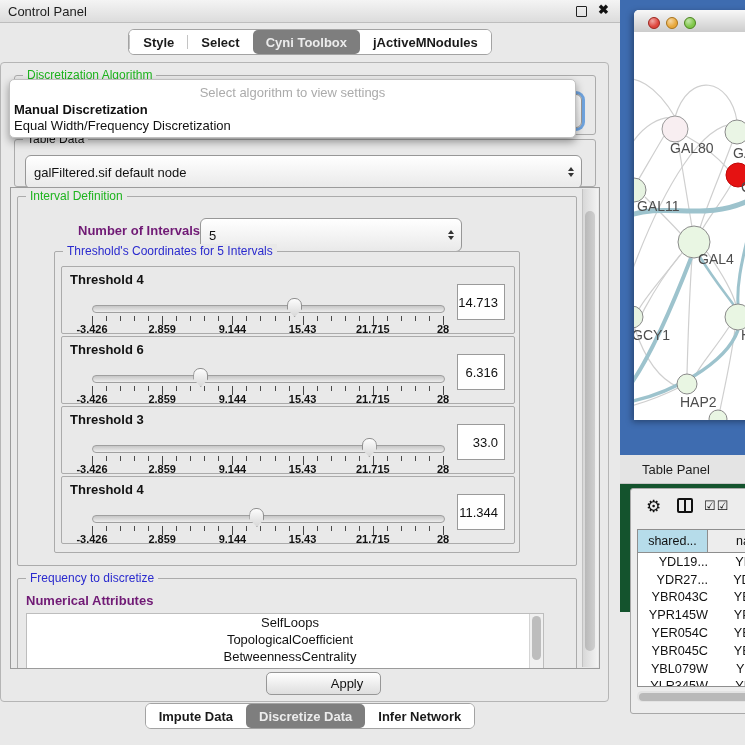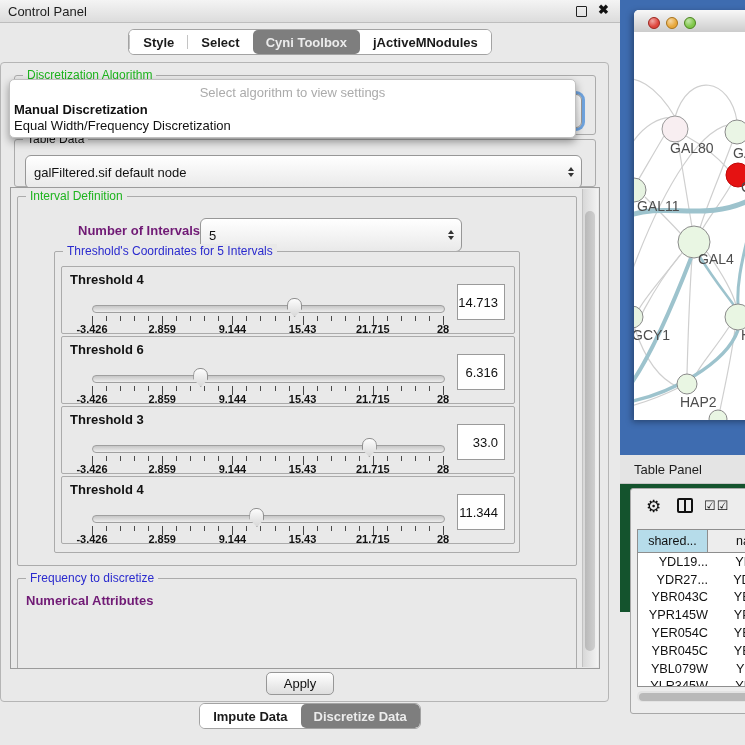--- a/index.html
+++ b/index.html
@@ -53,21 +53,21 @@
   .apply-btn{position:absolute;left:270px;top:671px;width:66px;height:21px;background:linear-gradient(#ffffff,#dedede);border:1px solid #979797;border-radius:5px;font-size:13px;color:#111;display:flex;align-items:center;justify-content:center;}
   .cp-bottom-tabs{position:absolute;left:0;top:703px;width:620px;height:26px;display:flex;justify-content:center;}
   
   .right-side{position:absolute;left:620px;top:0;width:125px;height:612px;background:#14532d;text-align:right;}
   .desktop{position:absolute;left:0;top:0;width:125px;height:455px;background:#3e6cb0;}
   .net-window{position:absolute;left:14px;top:10px;width:130px;height:410px;background:#fff;border-radius:5px 5px 0 0;box-shadow:-2px 2px 6px rgba(0,0,0,.35);overflow:hidden;}
   .net-titlebar{position:absolute;left:0;top:0;width:100%;height:22px;background:linear-gradient(#f8f8f8,#cccccc);border-bottom:1px solid #9a9a9a;}
   .light{position:absolute;top:7px;width:12px;height:12px;border-radius:50%;box-sizing:border-box;}
   .net-canvas{position:absolute;left:0;top:22px;width:111px;height:388px;background:#fff;}
   .tp-bar{position:absolute;left:0;top:455px;width:125px;height:28px;background:#e4e4e4;border-bottom:1px solid #c6c6c6;}
-  .tp-title{position:absolute;left:14px;top:7px;font-size:13px;color:#1d1d1d;}
+  .tp-title{position:absolute;left:22px;top:7px;font-size:13px;color:#1d1d1d;}
   .tp-window{position:absolute;left:10px;top:488px;width:135px;height:224px;background:#ededed;border:1px solid #a8a8a8;border-radius:3px;overflow:hidden;}
   .tp-toolbar-ico{position:absolute;font-size:17px;color:#111;}
   .split-ico{position:absolute;left:46px;top:9px;width:16px;height:15px;border:2px solid #111;border-radius:2px;box-sizing:border-box;}
   .split-ico::after{content:"";position:absolute;left:5px;top:0;width:2px;height:11px;background:#111;}
   .tp-grid{position:absolute;left:6px;top:40px;width:129px;height:158px;background:#fff;border:1px solid #8e8e8e;box-sizing:border-box;overflow:hidden;}
   .tp-hcell{position:absolute;top:0;height:23px;font-size:12.5px;color:#111;display:flex;align-items:center;box-sizing:border-box;border-bottom:1px solid #8e8e8e;}
   .tp-rows{position:absolute;left:0;top:23px;width:129px;height:135px;overflow:hidden;}
   .tp-row{height:17.8px;display:flex;font-size:12.7px;color:#111;align-items:center;}
   .tp-c1{width:70px;padding-left:6px;box-sizing:border-box;white-space:nowrap;overflow:hidden;}
   .tp-c2{width:59px;padding-left:6px;box-sizing:border-box;white-space:nowrap;overflow:hidden;}
@@ -303,45 +303,58 @@
                   <div class="tlab" style="left: 381px;">28</div>
                   <div class="thr-value">11.344</div>
                 </div>
               </div>
           </div>
         </div>
 
         <div class="fs" style="left:6px;top:390px;width:558px;height:108px;border-radius:2px;">
           <span class="fs-label blue">Frequency to discretize</span>
           <span class="bold13" style="position:absolute;left:8px;top:14px;">Numerical Attributes</span>
+          <div class="attr-list">
+            <div id="attrList">
+                <div class="attr-item">SelfLoops</div>
+                <div class="attr-item">TopologicalCoefficient</div>
+                <div class="attr-item">BetweennessCentrality</div>
+              </div>
+            <div class="attr-vsb">
+                <div class="attr-vsb-thumb"></div>
+              </div>
+          </div>
         </div>
 
         <div class="vsb">
           <div class="vsb-thumb" style="top:22px;height:440px;"></div>
         </div>
       </div>
 
-      <div class="apply-btn" style="left:265px;top:609px;">Apply</div>
+      <div class="apply-btn" style="left:265px;top:609px;padding-left:47px;">Apply</div>
 
       <div class="popup" style="left:8px;top:16px;">
         <div class="popup-hint">Select algorithm to view settings</div>
         <div id="popupOpts">
             <div class="popup-opt bold" style="top: 22px;">Manual Discretization</div>
             <div class="popup-opt" style="top: 38px;">Equal Width/Frequency Discretization</div>
           </div>
       </div>
     </div>
 
     <div class="cp-bottom-tabs">
       <div class="tabgroup" id="bottomTabs">
           <div class="tab">
             <span>Impute Data</span>
           </div>
           <div class="tab dark">
             <span>Discretize Data</span>
+          </div>
+          <div class="tab">
+            <span>Infer Network</span>
           </div>
         </div>
     </div>
   </div>
 
   <div class="right-side">
     <div class="desktop">
       <div class="net-window">
         <div class="net-titlebar">
           <span class="light" id="lightRed" style="left: 14px; background: radial-gradient(circle at 35% 30%, rgba(255, 255, 255, 0.533), rgb(222, 69, 61) 60%) rgb(222, 69, 61); border: 1px solid rgb(156, 42, 36);"></span>

